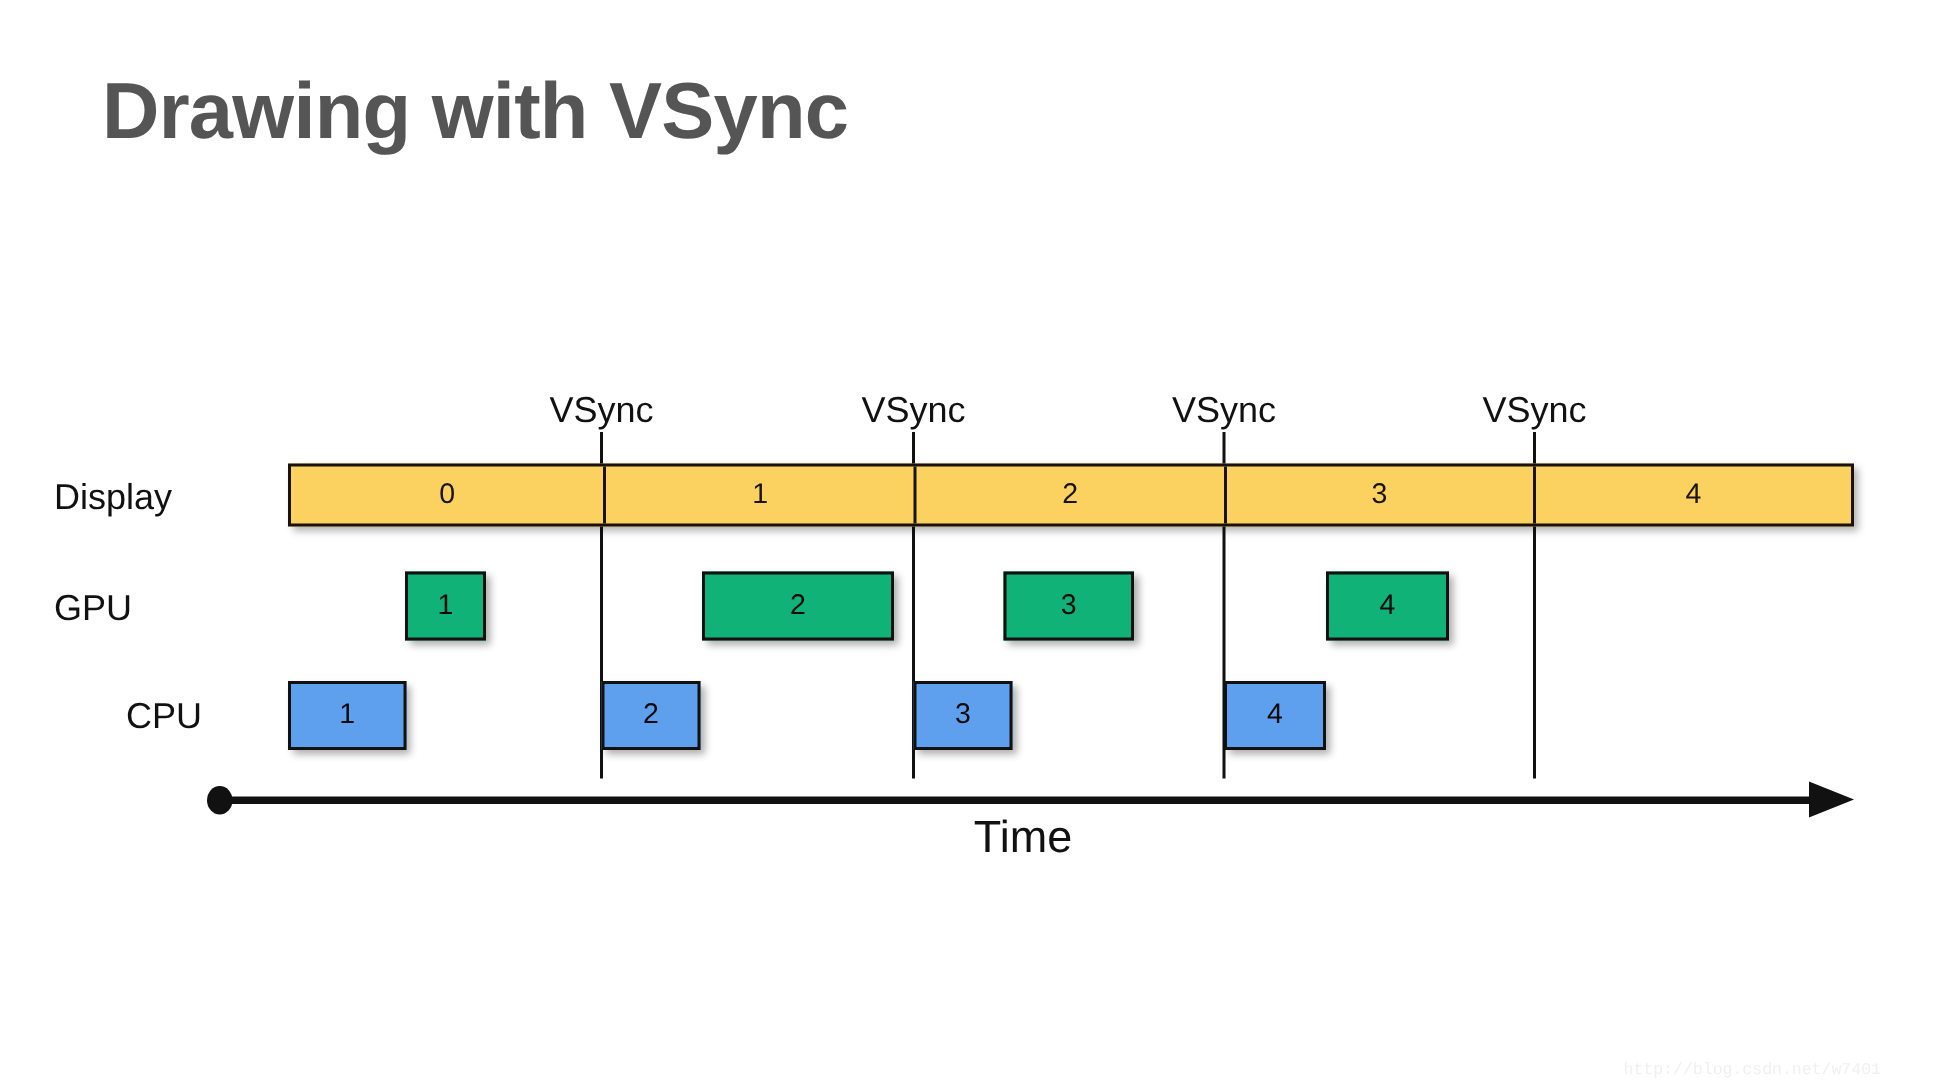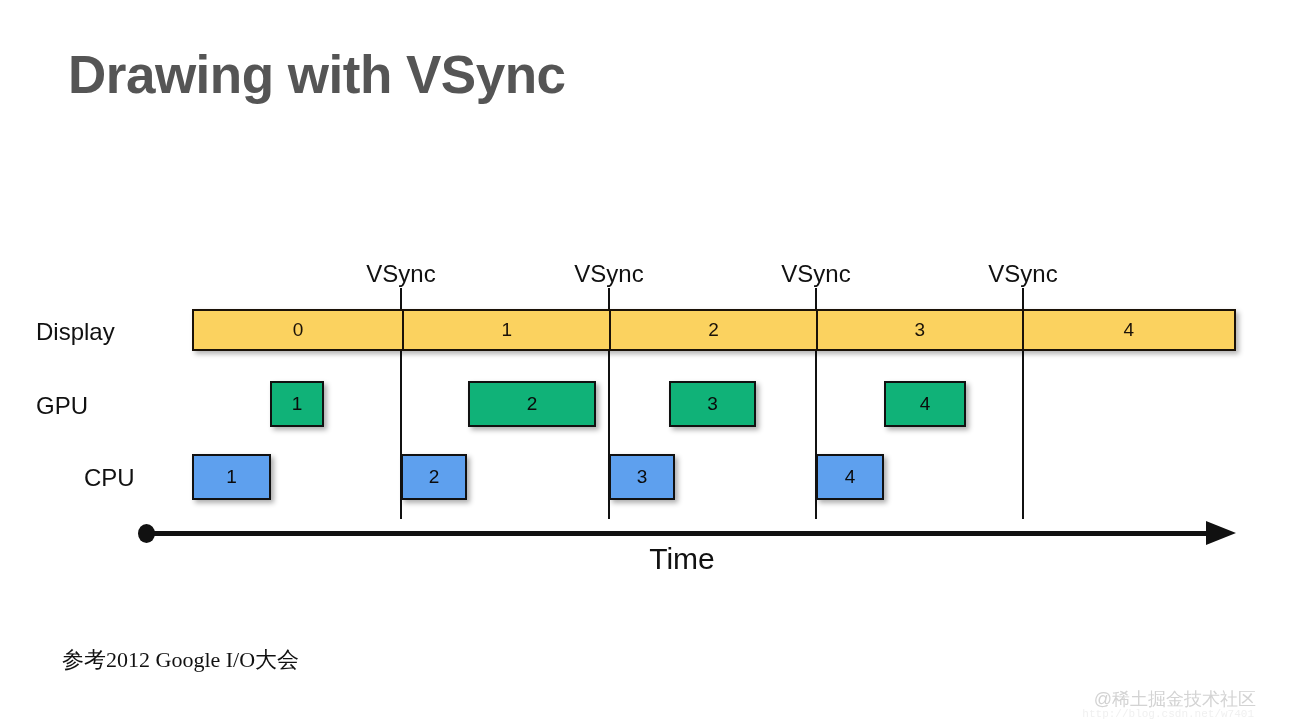--- a/index.html
+++ b/index.html
@@ -229,17 +229,15 @@
         <div class="task-box cpu" style="left: 816px; width: 68px;">4</div>
       </div>
 
     <div class="axis-dot"></div>
     <div class="axis-line"></div>
     <div class="axis-arrow"></div>
     <div class="axis-title">Time</div>
 
   </div>
 
-  <div class="footer-note">参考2012 Google I/O大会</div>
-  <div class="watermark">@稀土掘金技术社区</div>
   <div class="watermark-url">http://blog.csdn.net/w7401</div>
 
 </div>
 
 </body></html>

